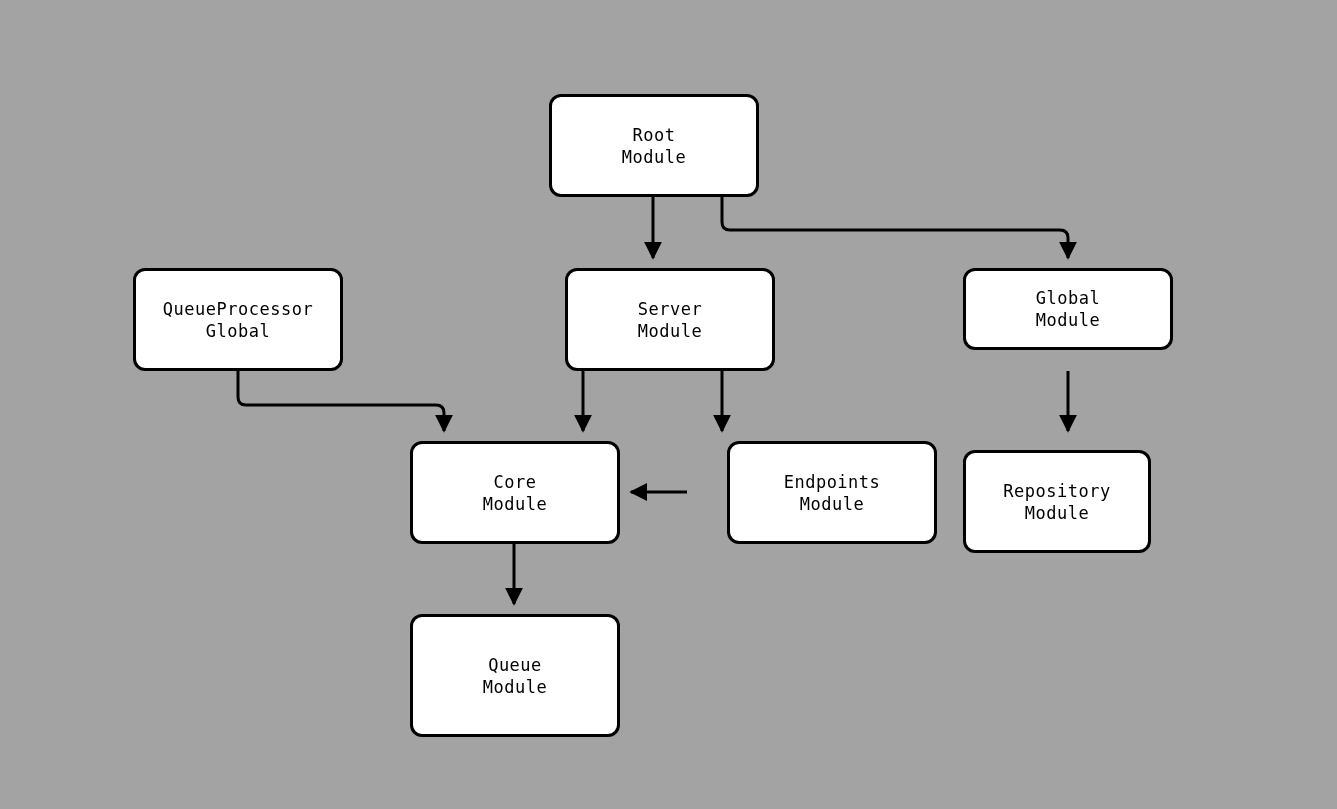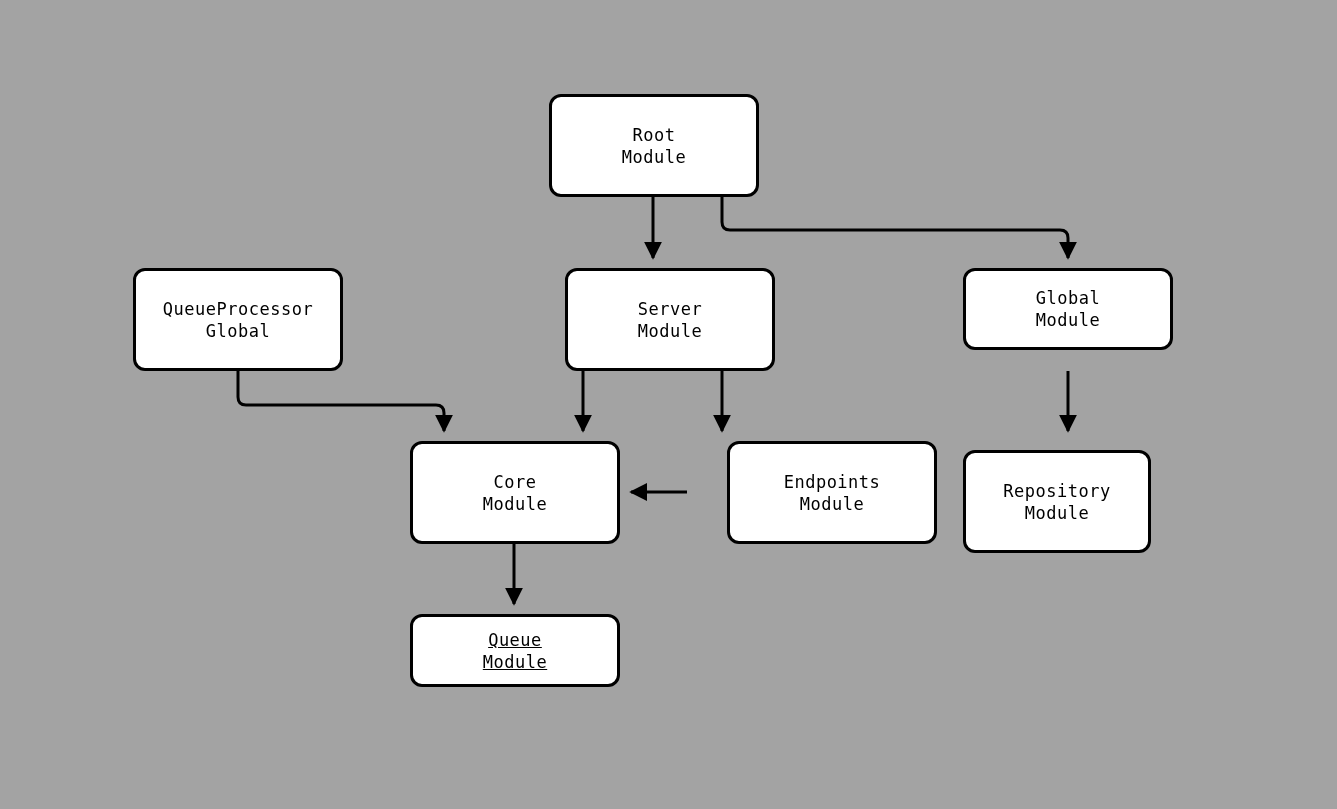--- a/index.html
+++ b/index.html
@@ -118,18 +118,18 @@
   <div class="node" style="left:687px; top:441px; width:210px; height:103px;margin-left:40px;">
     <span class="node-label">Endpoints
 Module</span>
   </div>
 
   <div class="node" style="left:963px; top:441px; width:188px; height:103px;margin-top:9px;">
     <span class="node-label">Repository
 Module</span>
   </div>
 
-  <div class="node" style="left:410px; top:614px; width:210px; height:73px;text-decoration:underline;">
+  <div class="node" style="left:410px; top:614px; width:210px; height:123px;">
     <span class="node-label">Queue
 Module</span>
   </div>
 
 </div>
 
 </body></html>

